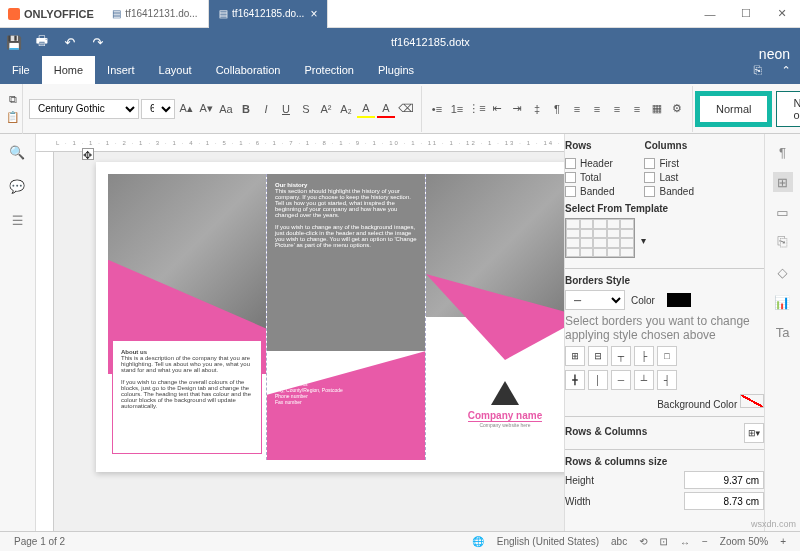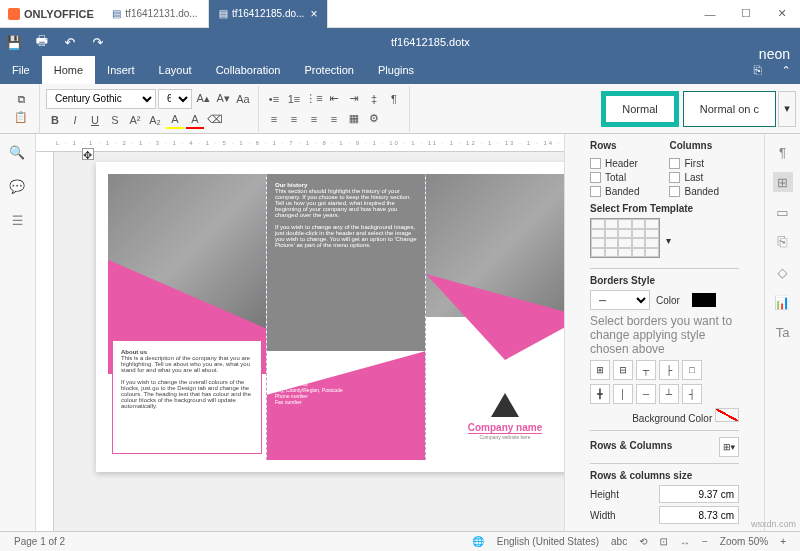--- a/index.html
+++ b/index.html
@@ -20,21 +20,21 @@
 .ribbon-top .user { padding: 0 10px; font-size: 14px; margin-top: 24px; }
 
 .menu-row { height: 28px; background: #446995; display: flex; align-items: center; }
 .menu-item { padding: 0 12px; height: 28px; display: flex; align-items: center; color: #fff; font-size: 11px; }
 .menu-item.active { background: #fff; color: #333; }
 .menu-spacer { flex: 1; }
 .menu-icon { width: 28px; height: 28px; display: flex; align-items: center; justify-content: center; color: #fff; }
 
 .toolbar { height: 50px; background: #f7f7f7; border-bottom: 1px solid #ccc; display: flex; align-items: center; padding: 0 4px; }
 .left-col { width: 36px; height: 50px; display: flex; flex-direction: column; align-items: center; justify-content: center; border-right: 1px solid #ddd; }
-.tb-group { display: flex; flex-direction: column; gap: 2px; padding: 0 6px; border-right: 1px solid #ddd; height: 46px; justify-content: center; }
+.tb-group { display: flex; flex-direction: row; gap: 2px; padding: 0 6px; border-right: 1px solid #ddd; height: 46px; justify-content: center; }
 .tb-row { display: flex; gap: 2px; align-items: center; }
 .font-select { height: 20px; border: 1px solid #ccc; font-size: 10px; padding: 0 4px; background: #fff; }
 .tb-btn { width: 18px; height: 18px; display: flex; align-items: center; justify-content: center; font-size: 11px; color: #555; }
 .style-box { border: 1px solid #0f766e; padding: 6px 16px; margin: 0 2px; font-size: 11px; background: #fff; height: 36px; display: flex; align-items: center; }
 .style-box.sel { border: 5px solid #14b8a6; }
 .style-drop { width: 18px; height: 36px; border: 1px solid #ccc; display: flex; align-items: center; justify-content: center; }
 
 .workspace { display: flex; height: 397px; }
 .left-rail { width: 36px; background: #f7f7f7; border-right: 1px solid #ddd; display: flex; flex-direction: column; align-items: center; padding-top: 8px; gap: 14px; }
 .rail-btn { width: 20px; height: 20px; display: flex; align-items: center; justify-content: center; color: #888; font-size: 13px; }
@@ -45,25 +45,25 @@
 .page { position: absolute; left: 60px; top: 28px; width: 500px; height: 310px; background: #fff; box-shadow: 0 2px 6px rgba(0,0,0,0.2); }
 .handle { position: absolute; left: -14px; top: -14px; width: 12px; height: 12px; border: 1px solid #999; background: #fff; }
 
 .brochure { position: absolute; inset: 12px; display: flex; }
 .panel { flex: 1; position: relative; border-right: 1px dashed #aac; }
 .panel:last-child { border-right: none; }
 .bg-img { position: absolute; inset: 0; background: linear-gradient(135deg, #888 0%, #aaa 50%, #777 100%); }
 .pink-tri { position: absolute; background: #e85aa8; }
 .gray-box { position: absolute; background: #888; color: #fff; padding: 8px; font-size: 6px; }
 .white-box { position: absolute; background: #fff; padding: 8px; font-size: 6px; color: #444; border: 1px solid #e85aa8; }
-.comp-logo { position: absolute; bottom: 20px; width: 100%; text-align: center; }
+.comp-logo { position: absolute; bottom: 32px; width: 100%; text-align: center; }
 .comp-logo .tri { width: 0; height: 0; border-left: 14px solid transparent; border-right: 14px solid transparent; border-bottom: 24px solid #333; margin: 0 auto 4px; }
 .comp-name { color: #e85aa8; font-size: 10px; font-weight: bold; border-bottom: 1px solid #e85aa8; display: inline-block; }
 
-.right-panel { width: 200px; background: #f7f7f7; border-left: 1px solid #ddd; padding: 6px 25px; font-size: 10px; overflow: hidden; }
+.right-panel { width: 200px; background: #f7f7f7; border-left: 1px solid #ddd; padding: 6px 0; font-size: 10px; overflow: hidden; }
 .right-rail { width: 36px; background: #f7f7f7; border-left: 1px solid #ddd; display: flex; flex-direction: column; align-items: center; padding-top: 8px; gap: 10px; }
 .rp-head { font-weight: bold; margin-bottom: 4px; font-size: 10px; }
 .rp-row { display: flex; gap: 30px; margin-bottom: 2px; }
 .rp-col { display: flex; flex-direction: column; gap: 3px; }
 .chk { display: flex; align-items: center; gap: 4px; font-size: 10px; }
 .chk-box { width: 11px; height: 11px; border: 1px solid #aaa; background: #fff; }
 .template-grid { width: 70px; height: 40px; border: 1px solid #999; display: grid; grid-template: repeat(4,1fr)/repeat(5,1fr); margin-bottom: 4px; }
 .template-grid div { border: 0.5px solid #ccc; }
 .rp-sep { border-top: 1px solid #ccc; margin: 6px 0; }
 .color-sw { width: 24px; height: 14px; background: #000; display: inline-block; vertical-align: middle; margin-left: 6px; }

